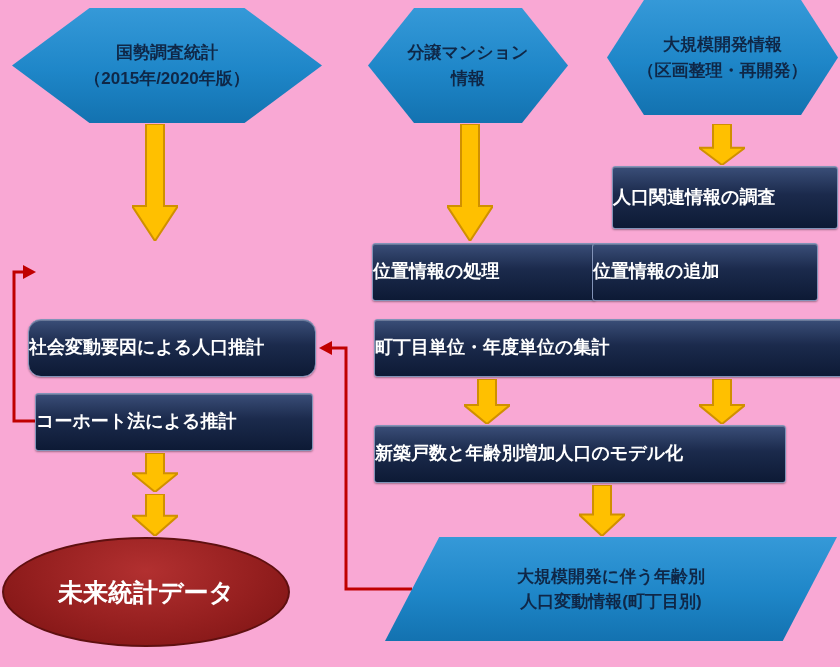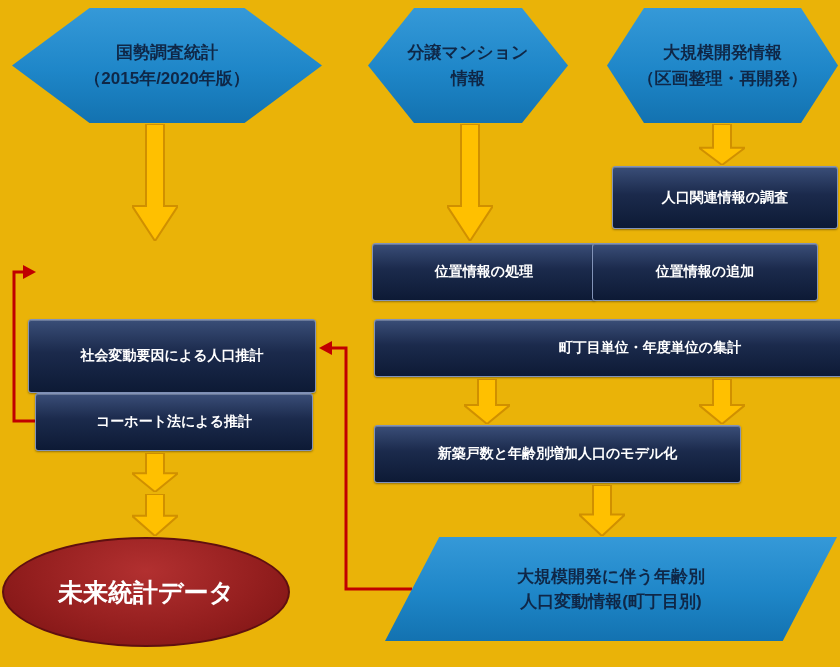--- a/index.html
+++ b/index.html
@@ -1,53 +1,53 @@
 <!DOCTYPE html>
 <html><head>
 <meta charset="utf-8">
 <style>
   html,body{margin:0;padding:0;background:#ffffff;}
   .canvas{
-    position:relative;width:840px;height:667px;background:#eab308;
+    position:relative;width:840px;height:667px;background:#f9a8d4;
     font-family:"Liberation Sans","DejaVu Sans",sans-serif;overflow:hidden;
   }
   .lbl{white-space:pre-line;}
 
   
   .blue{
     position:absolute;display:flex;align-items:center;justify-content:center;
     text-align:center;color:#0F2747;font-weight:bold;font-size:17px;line-height:1.5;
     background:linear-gradient(180deg,#3599D8 0%,#1E86C8 55%,#1372B0 100%);
   }
   .hex-census {left:12px;top:8px;width:310px;height:115px;
     clip-path:polygon(0 50%,25% 0,75% 0,100% 50%,75% 100%,25% 100%);}
   .hex-mansion{left:368px;top:8px;width:200px;height:115px;
     clip-path:polygon(0 50%,23% 0,77% 0,100% 50%,77% 100%,23% 100%);}
-  .hex-largedev{left:607px;top:8px;width:231px;height:115px;
+  .hex-largedev{left:607px;top:0;width:231px;height:115px;
     clip-path:polygon(0 50%,16% 0,84% 0,100% 50%,84% 100%,16% 100%);}
   .para-devpop{left:385px;top:537px;width:452px;height:104px;
     clip-path:polygon(12% 0,100% 0,88% 100%,0 100%);}
 
   
   .navy{
-    position:absolute;display:flex;align-items:center;justify-content:center;
-    text-align:center;color:#ffffff;font-weight:bold;font-size:14px;line-height:1.4;
+    position:absolute;display:flex;align-items:center;
+    text-align:center;color:#ffffff;font-weight:bold;font-size:18px;line-height:1.4;
     background:linear-gradient(180deg,#3A4E78 0%,#1B2A4C 45%,#0D1A35 100%);
     border:1px solid #8293B8;border-radius:3px;
     box-shadow:inset 0 1px 0 rgba(255,255,255,.25), 0 1px 2px rgba(0,0,0,.35);
     box-sizing:border-box;
   }
   .b-popsurvey {left:612px;top:166px;width:226px;height:63px;}
   .b-age       {left:35px; top:243px;width:278px;height:58px;}
   .b-locproc   {left:372px;top:243px;width:224px;height:58px;}
   .b-locadd    {left:592px;top:243px;width:226px;height:58px;}
-  .b-social    {left:28px; top:319px;width:288px;height:74px;}
+  .b-social    {left:28px; top:319px;width:288px;height:58px;border-radius:13px;}
   .b-aggregate {left:374px;top:319px;width:552px;height:58px;}
   .b-cohort    {left:35px; top:393px;width:278px;height:58px;}
-  .b-model     {left:374px;top:425px;width:367px;height:58px;}
+  .b-model     {left:374px;top:425px;width:412px;height:58px;}
 
   
   .ellipse{
     position:absolute;left:2px;top:537px;width:288px;height:110px;
     background:radial-gradient(ellipse at 50% 30%, #B23030 0%, #951F1F 55%, #7A1212 100%);
     border:2px solid #5F1010;border-radius:50%;
     display:flex;align-items:center;justify-content:center;
     color:#ffffff;font-weight:bold;font-size:25px;box-sizing:border-box;
   }
 

